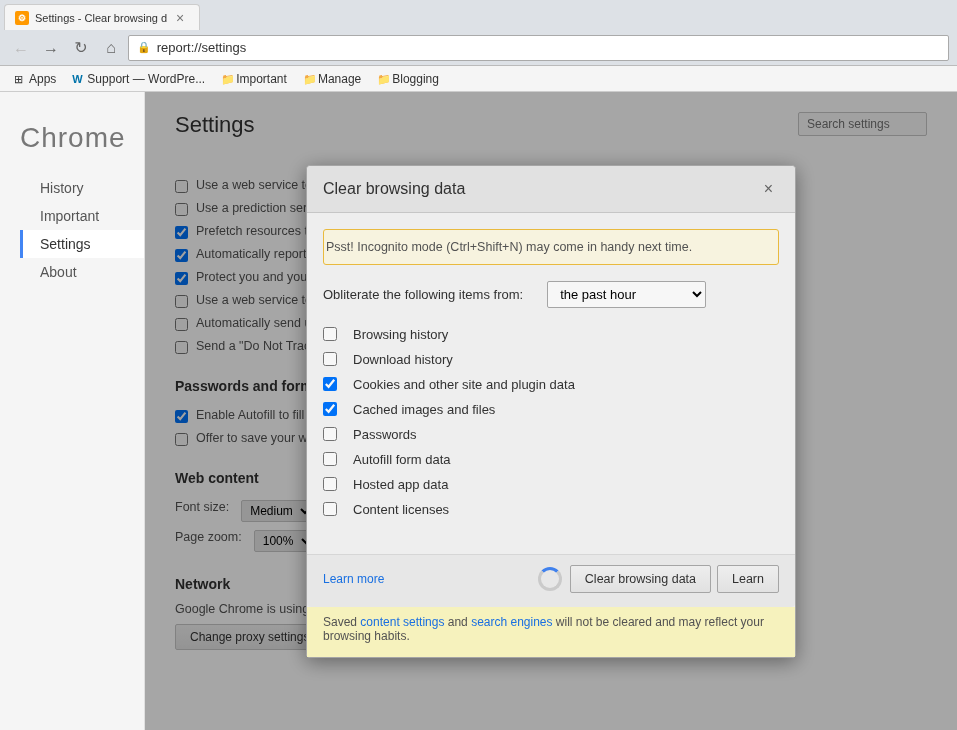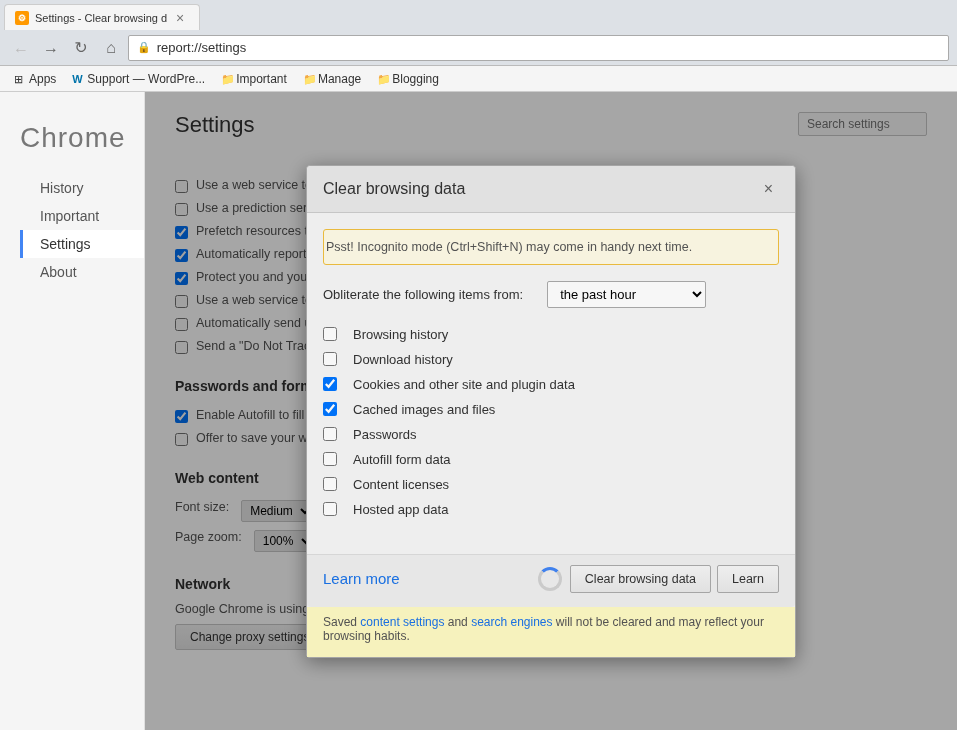--- a/index.html
+++ b/index.html
@@ -365,21 +365,21 @@
       border-radius: 0 0 4px 4px;
     }
 
     .footer-learn {
       flex: 1;
     }
 
     .learn-link {
       color: #1a73e8;
       text-decoration: none;
-      font-size: 15px;
+      font-size: 12px;
     }
 
     .footer-spinner {
       width: 24px;
       height: 24px;
       border: 3px solid #d0d0d0;
       border-top: 3px solid #4285f4;
       border-radius: 50%;
       animation: spin 1s linear infinite;
       margin-right: 8px;
@@ -608,25 +608,25 @@
               <div class="check-item">
                 <input type="checkbox" style="">
                 <span>Passwords</span>
               </div>
               <div class="check-item">
                 <input type="checkbox" style="">
                 <span>Autofill form data</span>
               </div>
               <div class="check-item">
                 <input type="checkbox" style="">
+                <span>Hosted app data</span>
+              </div>
+              <div class="check-item">
+                <input type="checkbox" style="">
                 <span>Content licenses</span>
-              </div>
-              <div class="check-item">
-                <input type="checkbox" style="">
-                <span>Hosted app data</span>
               </div>
             </div>
 
           </div>
 
           <div class="dialog-footer">
             <div class="footer-learn">
               <a href="#" class="learn-link">Learn more</a>
             </div>
             <div class="footer-spinner"></div>

